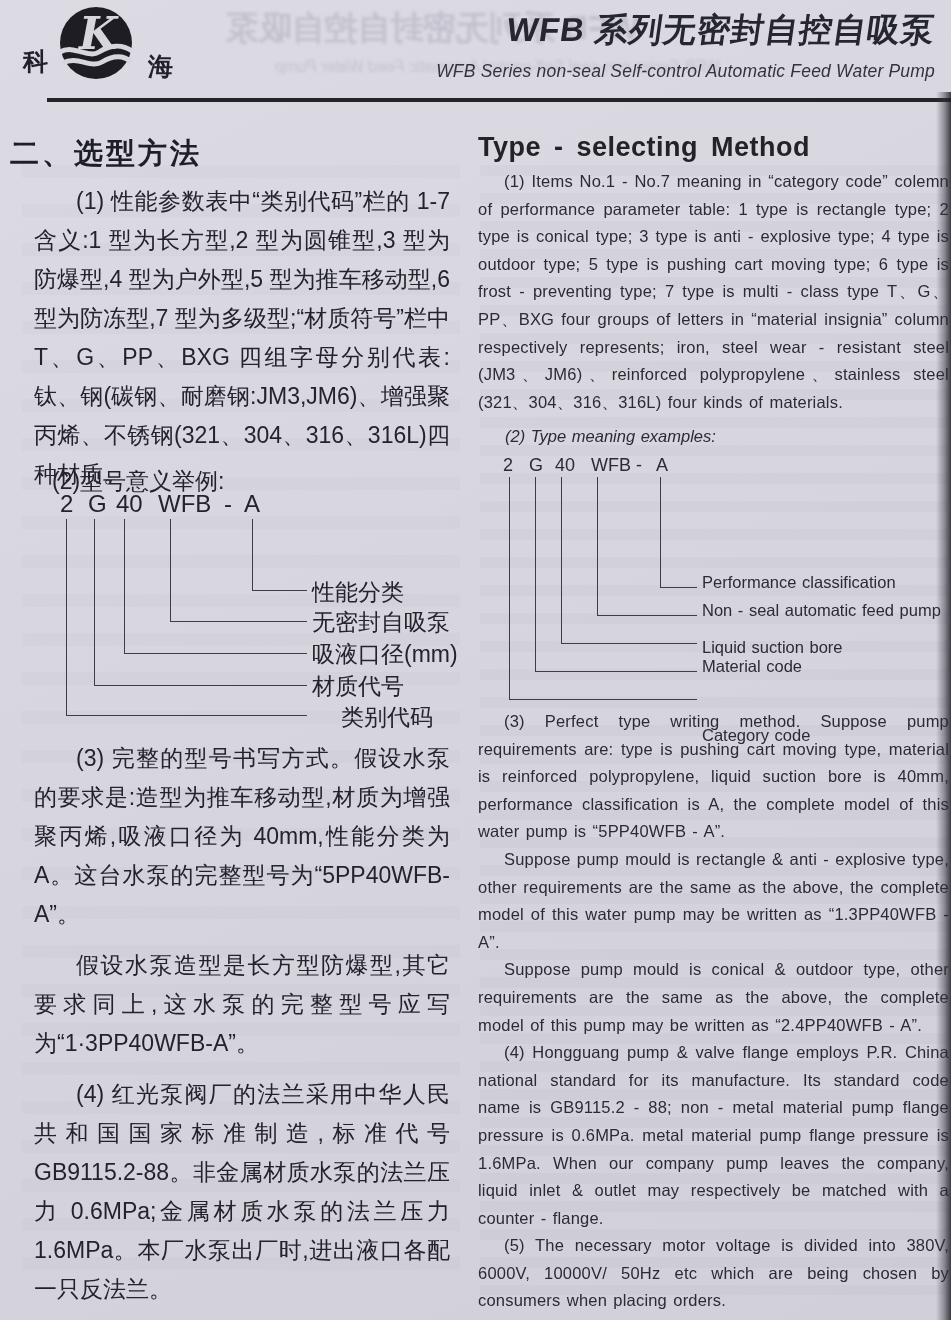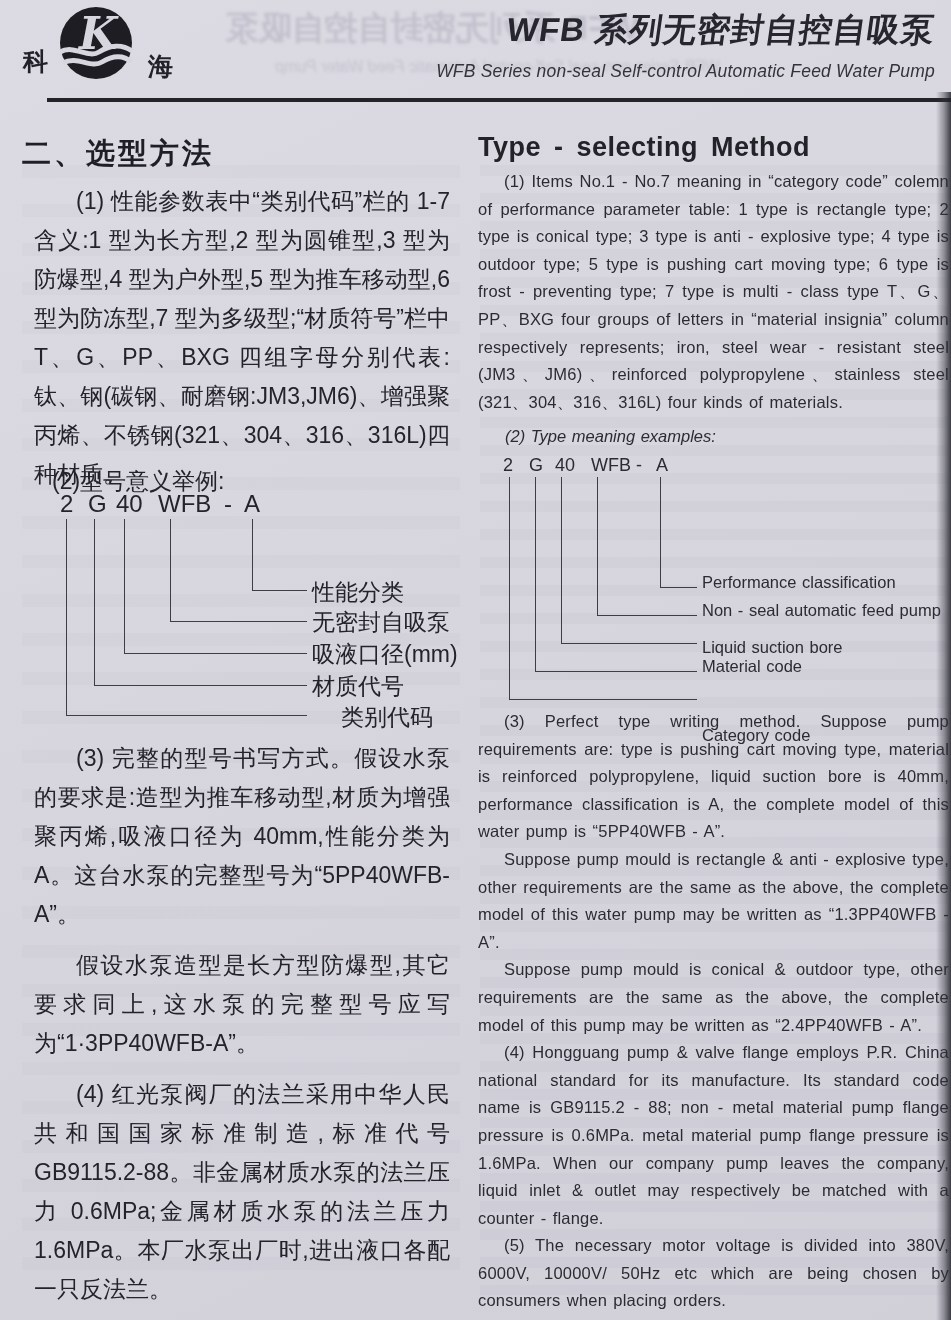--- a/index.html
+++ b/index.html
@@ -57,21 +57,21 @@
         <path d="M5 58 C 19 50, 33 64, 44 57 S 66 50, 73 57" stroke="#d7d6de" stroke-width="5" fill="none"></path>
       </svg>
     </span>
     <span class="abs logo-char" style="left:148px;top:50px;">海</span>
 
     <div class="abs title-zh" style="right:16px;top:8px;">WFB 系列无密封自控自吸泵</div>
     <div class="abs title-en" style="right:16px;top:61px;">WFB Series non-seal Self-control Automatic Feed Water Pump</div>
   </div>
   <div class="abs divider" style="left:47px;top:98px;width:904px;"></div>
 
-  <div class="abs zh-heading" style="left:22px;top:134px;">二、选型方法</div>
+  <div class="abs zh-heading" style="left:10px;top:134px;">二、选型方法</div>
 
   <div class="abs zh-body" style="left:22px;top:170px;width:440px;">
     <p>(1) 性能参数表中“类别代码”栏的 1-7 含义:1 型为长方型,2 型为圆锥型,3 型为防爆型,4 型为户外型,5 型为推车移动型,6 型为防冻型,7 型为多级型;“材质符号”栏中 T、G、PP、BXG 四组字母分别代表:钛、钢(碳钢、耐磨钢:JM3,JM6)、增强聚丙烯、不锈钢(321、304、316、316L)四种材质。</p>
   </div>
 
   <div class="abs zh-label" style="left:52px;top:466px;">(2)型号意义举例:</div>
 
   <div>
     <span class="abs tok-zh" style="left:60px;top:490px;">2</span>
     <span class="abs tok-zh" style="left:88px;top:490px;">G</span>

